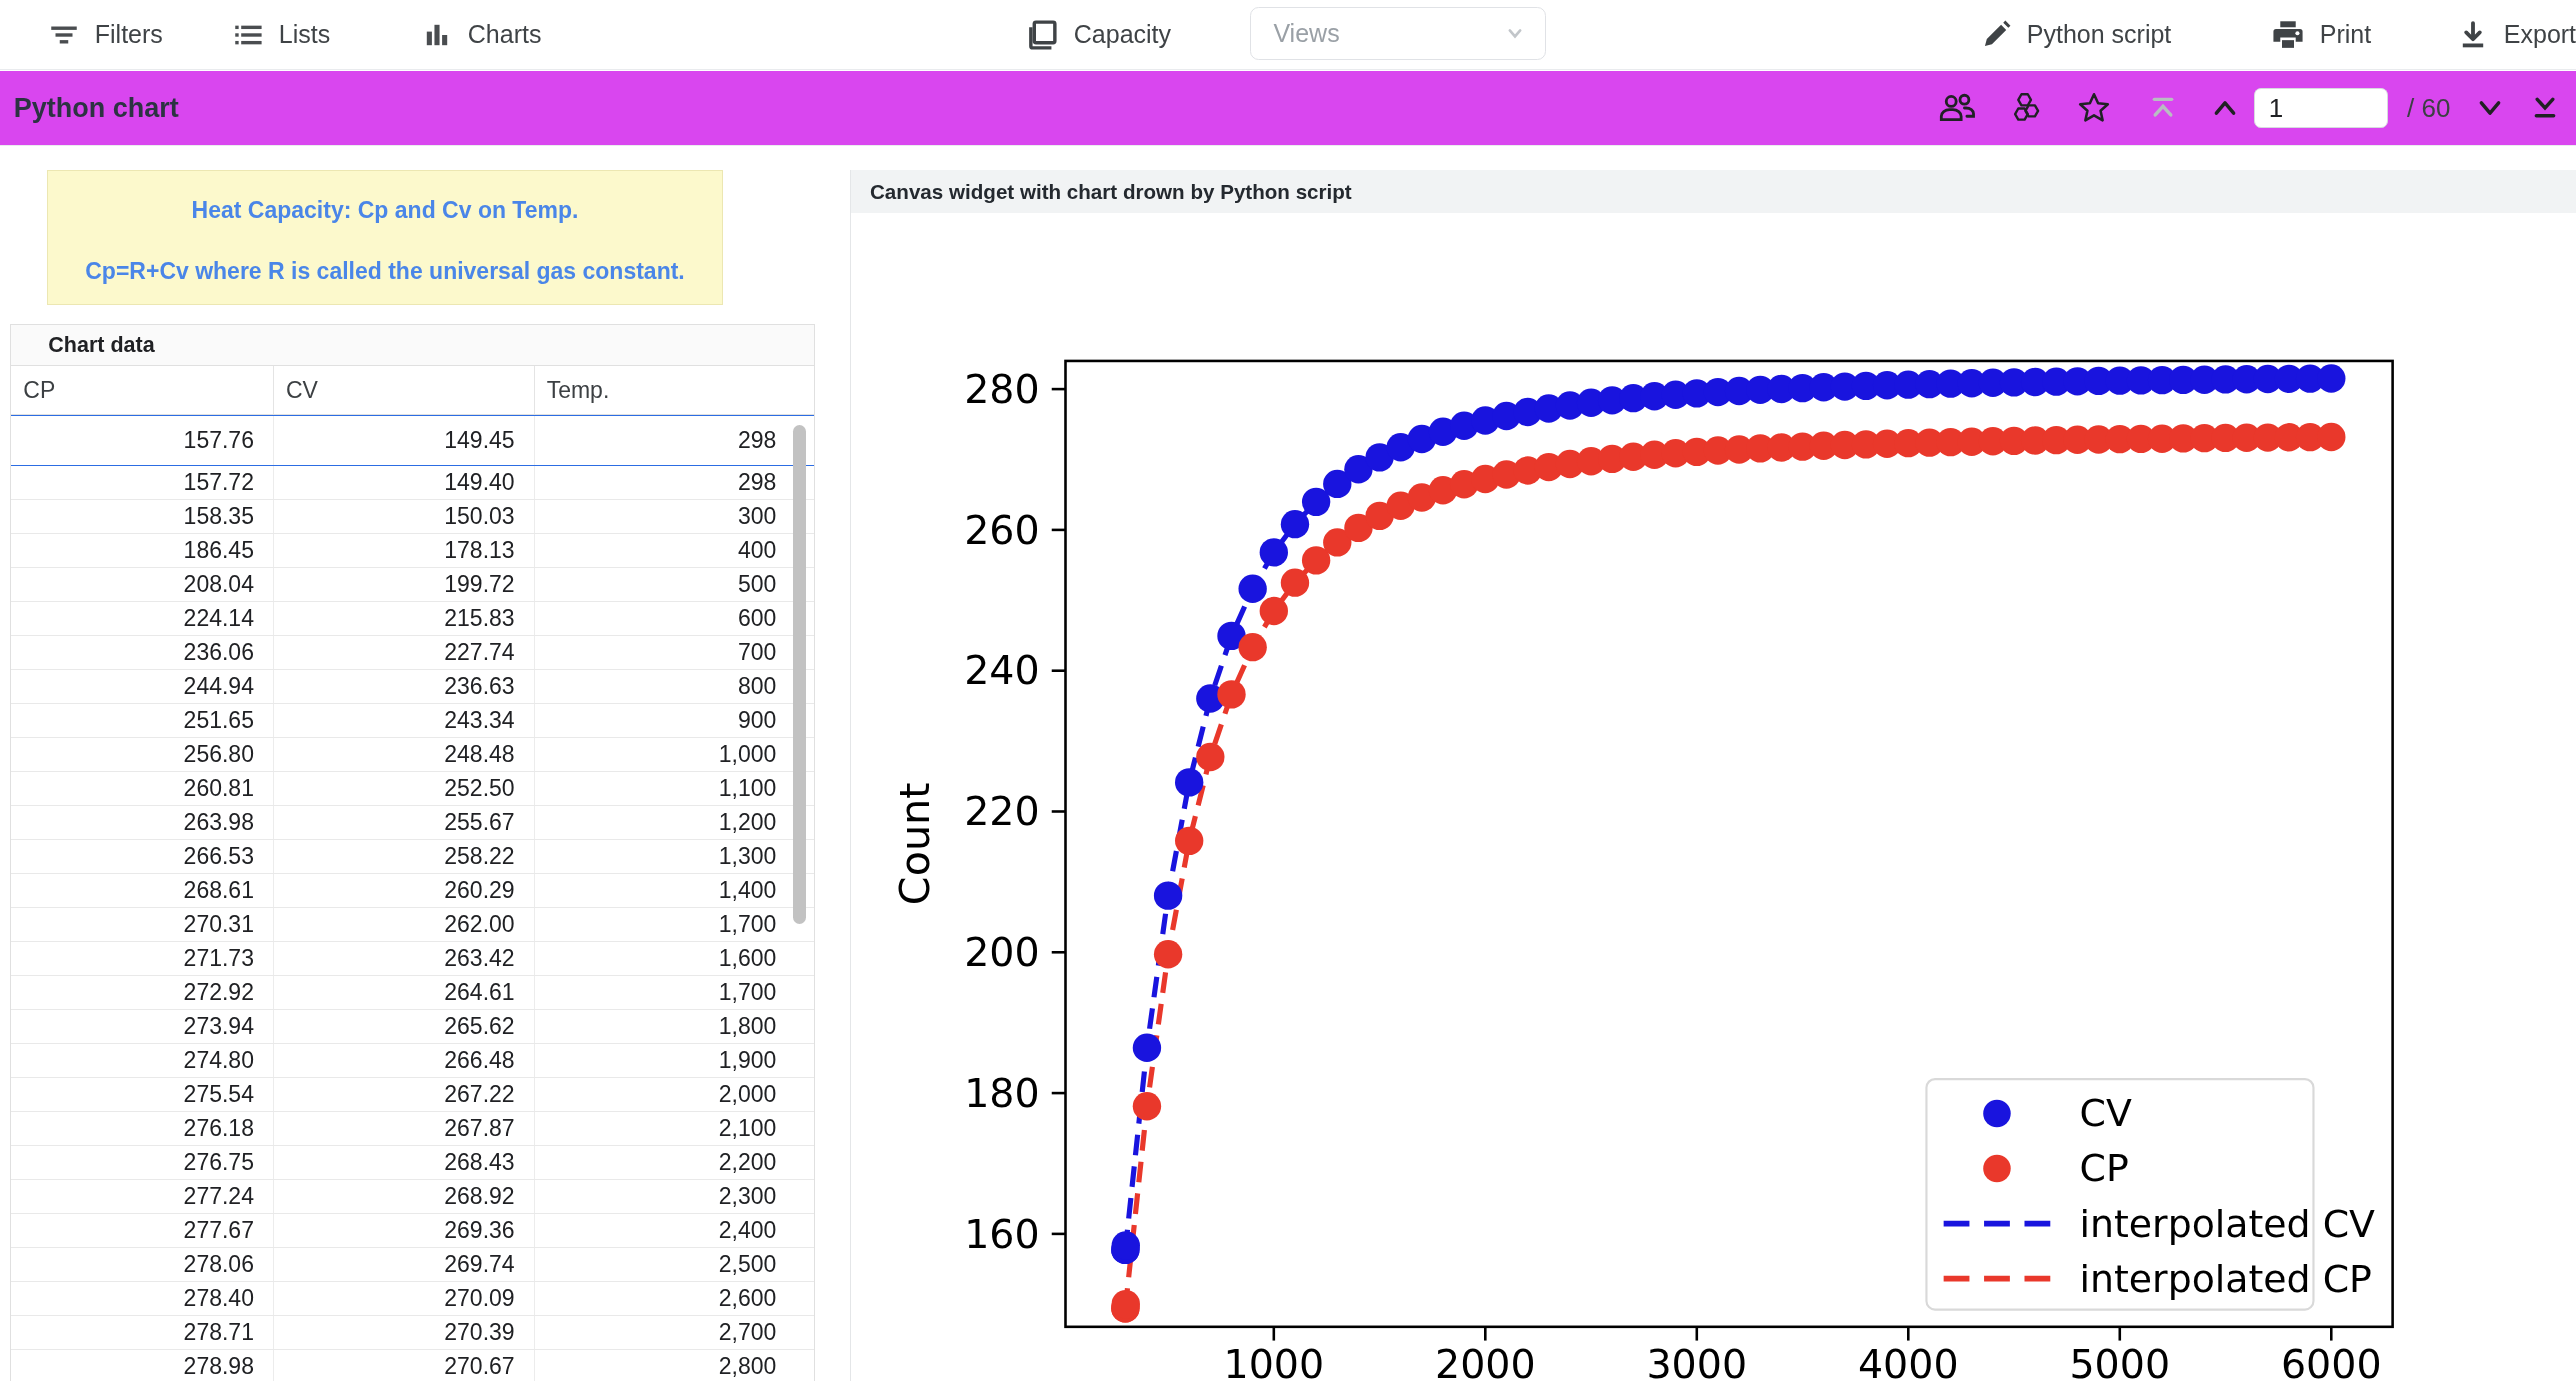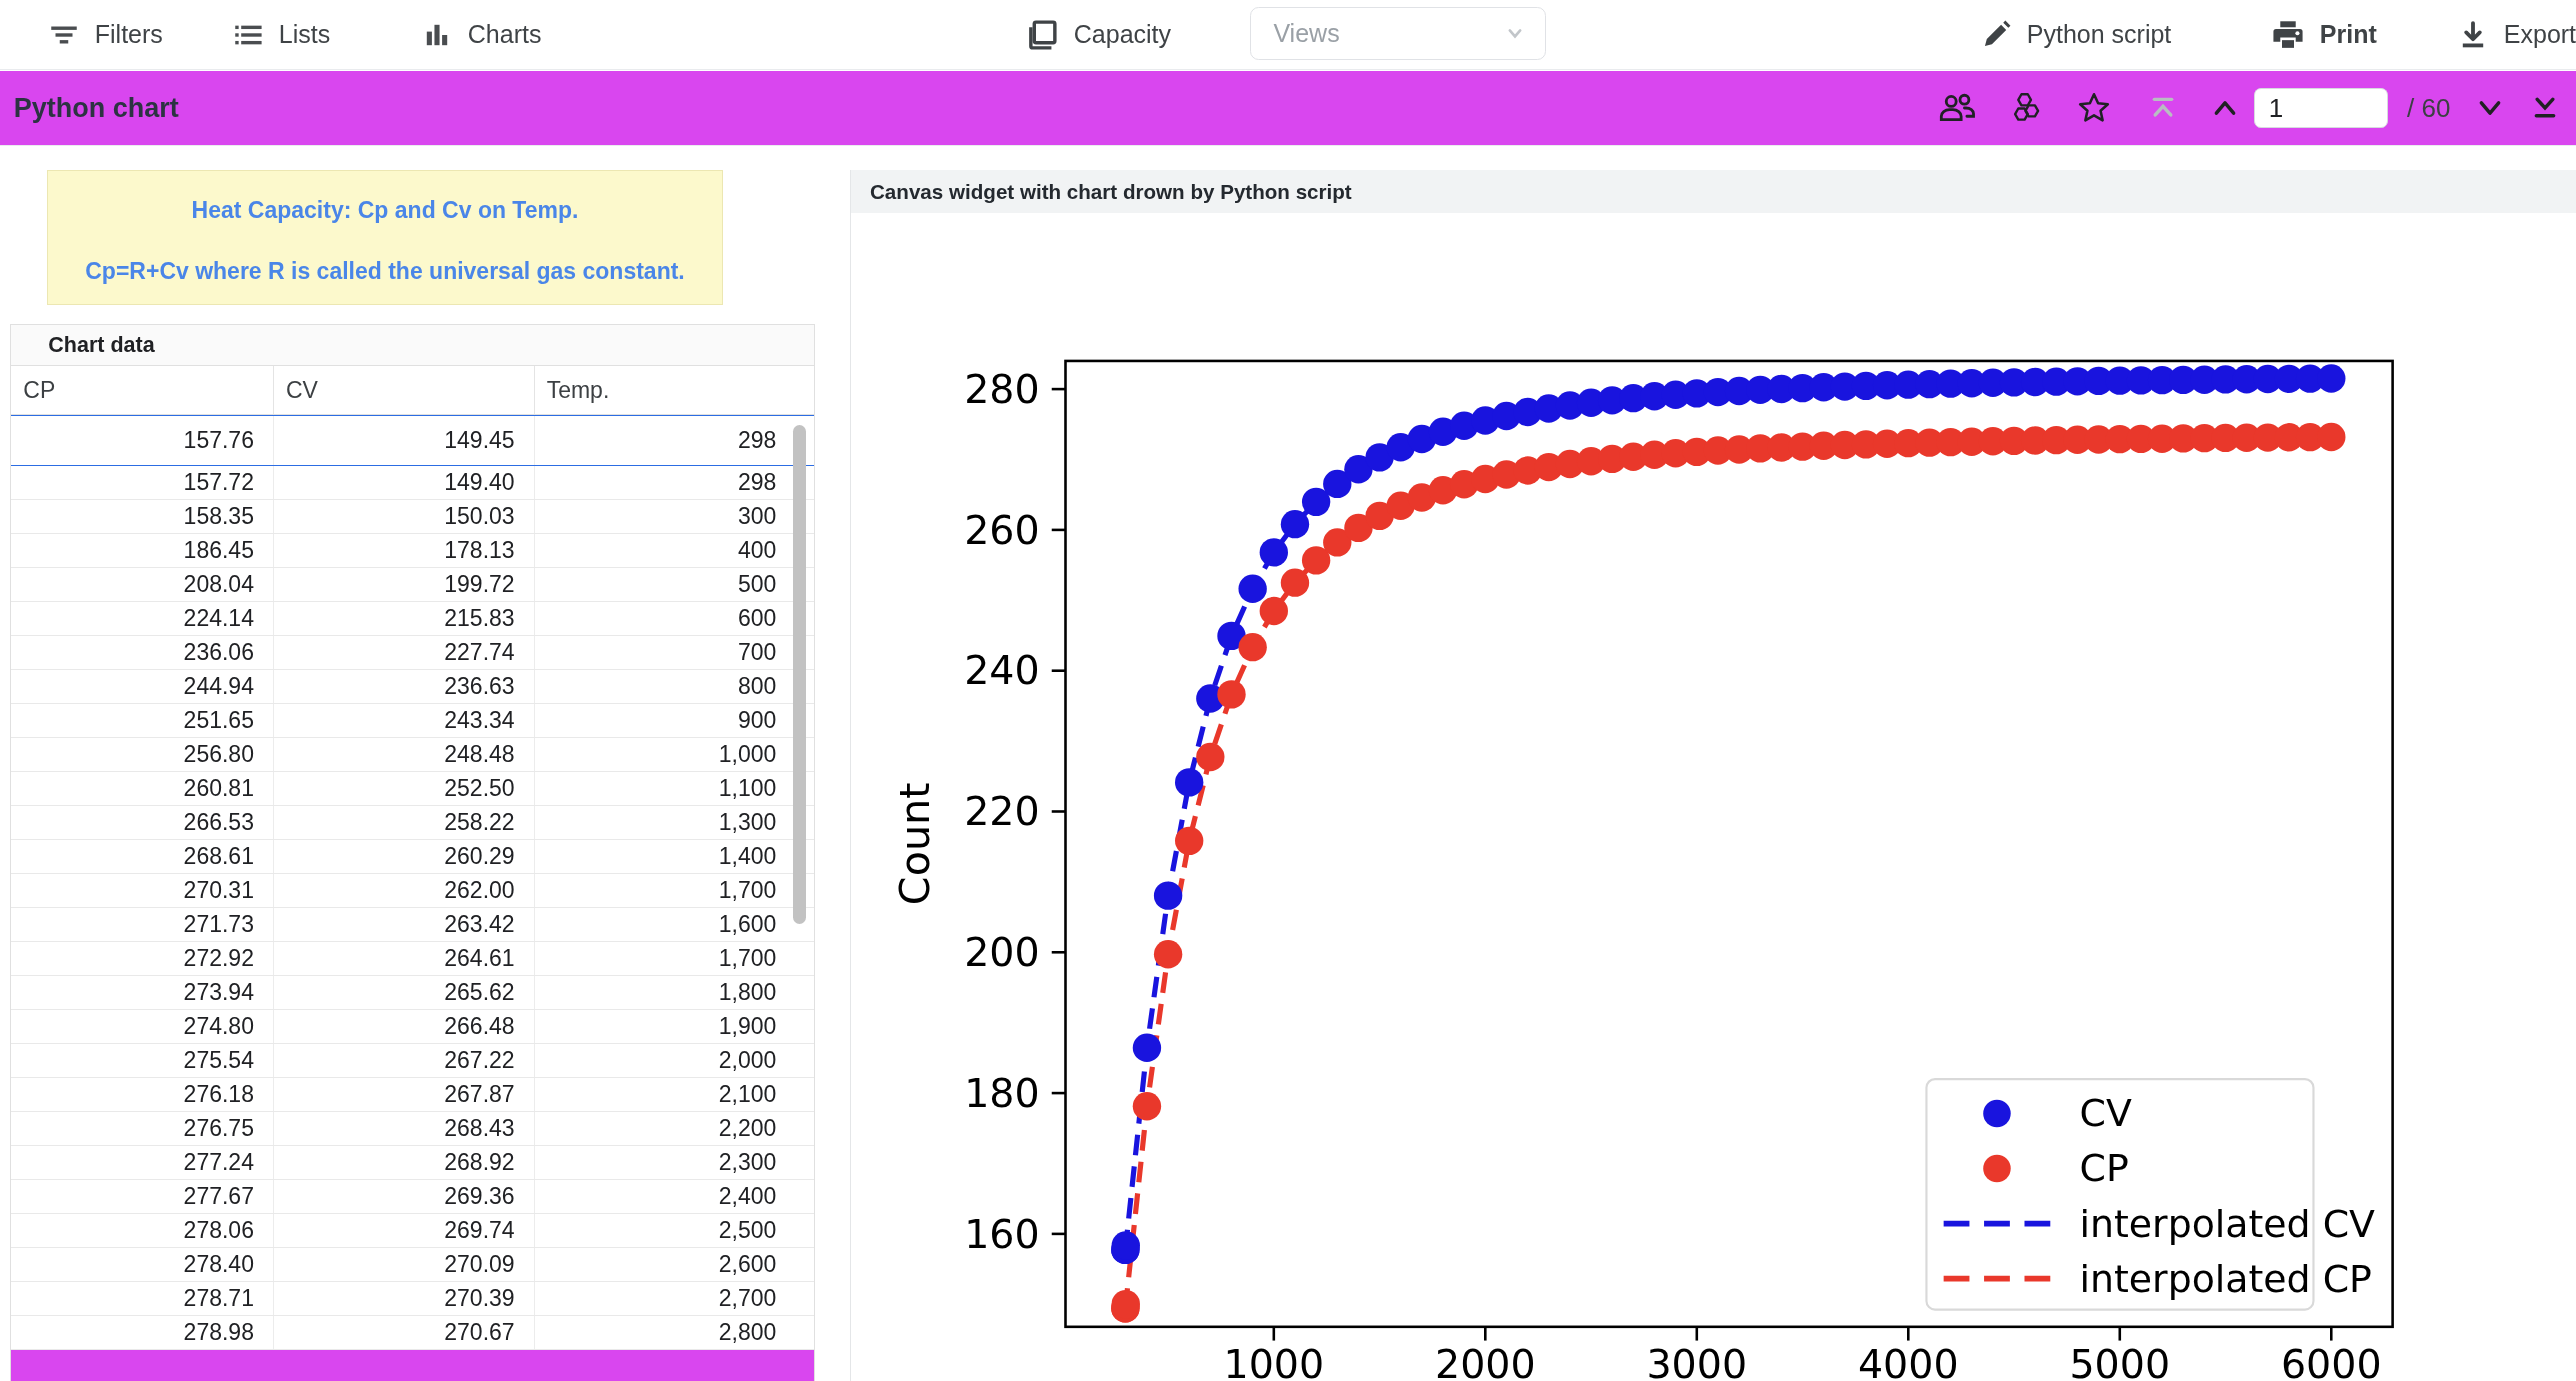--- a/index.html
+++ b/index.html
@@ -108,21 +108,21 @@
       <polyline points="9,12 15,19 21,12" fill="none" stroke="#c2c6ca" stroke-width="3" stroke-linecap="round"></polyline>
     </svg>
   </div>
 
   <div class="tb-btn" style="left:1979px;">
     <svg width="34" height="34" viewBox="0 0 40 40">
       <path class="ic-fill" d="M7 33 l2.2-8.2 L26 8 l6 6 -16.8 16.8 L7 33 z M28.5 5.5 l2.5-2.5 6 6 -2.5 2.5 z"></path>
     </svg>
     <span>Python script</span>
   </div>
-  <div class="tb-btn" style="left:2270px;font-weight:bold;">
+  <div class="tb-btn" style="left:2270px;">
     <svg width="36" height="36" viewBox="0 0 42 42">
       <g class="ic-fill">
         <rect x="12" y="5" width="18" height="7"></rect>
         <path d="M7 14 h28 a3 3 0 0 1 3 3 v12 h-8 v-5 h-18 v5 h-8 v-12 a3 3 0 0 1 3-3 z"></path>
         <rect x="14" y="27" width="14" height="9"></rect>
       </g>
       <circle cx="32" cy="19" r="2.4" fill="#fff"></circle>
     </svg>
     <span>Print</span>
   </div>
@@ -257,20 +257,25 @@
       </div>
       <div class="trow">
         <div class="td col1">256.80</div>
         <div class="td col2">248.48</div>
         <div class="td col3">1,000</div>
       </div>
       <div class="trow">
         <div class="td col1">260.81</div>
         <div class="td col2">252.50</div>
         <div class="td col3">1,100</div>
+      </div>
+      <div class="trow">
+        <div class="td col1">263.98</div>
+        <div class="td col2">255.67</div>
+        <div class="td col3">1,200</div>
       </div>
       <div class="trow">
         <div class="td col1">266.53</div>
         <div class="td col2">258.22</div>
         <div class="td col3">1,300</div>
       </div>
       <div class="trow">
         <div class="td col1">268.61</div>
         <div class="td col2">260.29</div>
         <div class="td col3">1,400</div>

